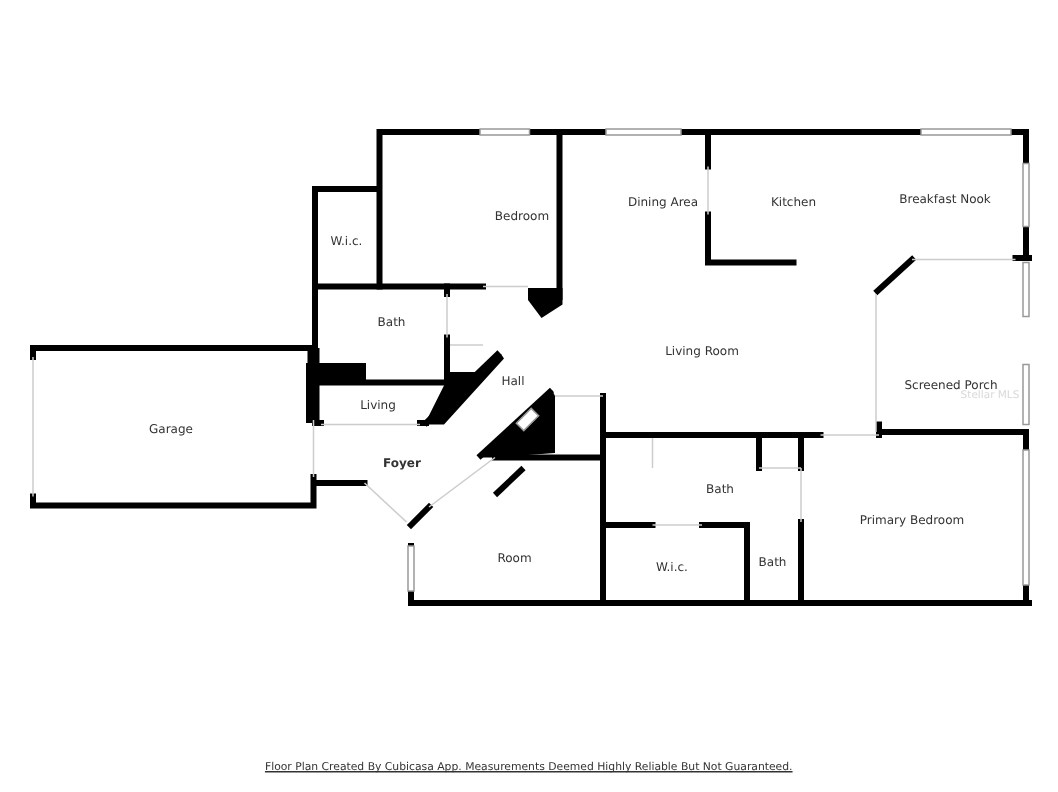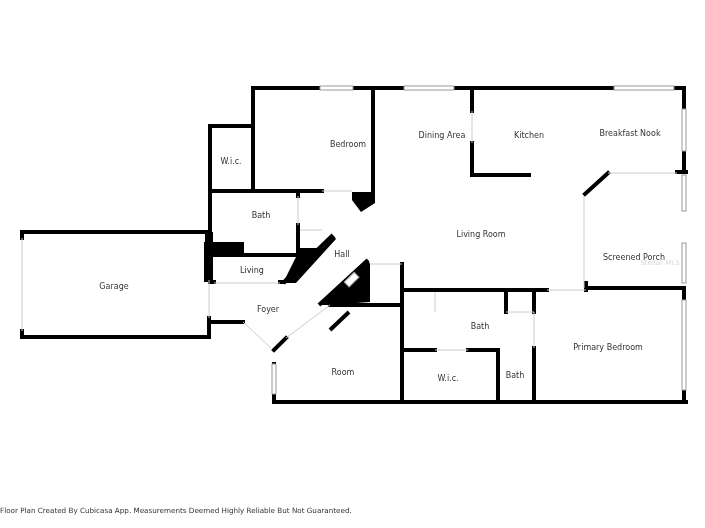--- a/index.html
+++ b/index.html
@@ -1,19 +1,19 @@
 <!DOCTYPE html>
 <html><head>
 <meta charset="utf-8">
 <style>
   html, body { margin:0; padding:0; background:#ffffff; }
   body { width:705px; height:528px; position:relative; overflow:hidden; font-family:"DejaVu Sans", sans-serif; }
   #plan { position:absolute; left:0; top:0; width:705px; height:528px; }
   .lbl { position:absolute; font-size:8px; color:#333333; white-space:nowrap; transform:translate(-50%,-50%); letter-spacing:0; }
-  .caption { position:absolute; left:0; width:705px; top:506px; text-align:left; font-size:7.2px; color:#333333; }
+  .caption { position:absolute; left:0; width:705px; top:506px; text-align:center; font-size:7.2px; color:#333333;text-decoration:underline; }
   .watermark { position:absolute; left:660px; top:263px; font-size:7px; color:#d8d8d8; transform:translate(-50%,-50%); }
 </style>
 </head>
 <body>
 
 <svg id="plan" viewBox="0 0 705 528" xmlns="http://www.w3.org/2000/svg">
   <g stroke="#000" stroke-width="4" fill="none" stroke-linecap="square">
 
     <path d="M22,232 H209 M22,337 H209 M209,232 V280 M209,318 V337 M22,232 V238 M22,331 V337"></path>
 
@@ -87,26 +87,26 @@
     <path d="M370,264 H402"></path>
   </g>
 </svg>
 
 <div class="lbl" style="left:231px;top:161px;">W.i.c.</div>
 <div class="lbl" style="left:314px;top:144px;margin-left:34px;">Bedroom</div>
 <div class="lbl" style="left:430px;top:135px;padding-left:24px;">Dining Area</div>
 <div class="lbl" style="left:529px;top:135px;">Kitchen</div>
 <div class="lbl" style="left:630px;top:133px;text-align:right;">Breakfast Nook</div>
 <div class="lbl" style="left:261px;top:215px;">Bath</div>
-<div class="lbl" style="left:481px;top:234px;">Living Room</div>
+<div class="lbl" style="left:468px;top:234px;">Living Room</div>
 <div class="lbl" style="left:634px;top:233px;margin-top:24px;">Screened Porch</div>
 <div class="lbl" style="left:342px;top:254px;">Hall</div>
 <div class="lbl" style="left:252px;top:270px;">Living</div>
 <div class="lbl" style="left:114px;top:286px;">Garage</div>
-<div class="lbl" style="left:268px;top:309px;">Foyer</div>
+<div class="lbl" style="left:268px;top:309px;font-weight:bold;">Foyer</div>
 <div class="lbl" style="left:480px;top:326px;">Bath</div>
 <div class="lbl" style="left:608px;top:347px;text-align:center;">Primary Bedroom</div>
 <div class="lbl" style="left:343px;top:372px;text-align:center;">Room</div>
 <div class="lbl" style="left:448px;top:378px;">W.i.c.</div>
 <div class="lbl" style="left:515px;top:375px;">Bath</div>
 
 <div class="watermark">Stellar MLS</div>
 
 <div class="caption">Floor Plan Created By Cubicasa App. Measurements Deemed Highly Reliable But Not Guaranteed.</div>
 

